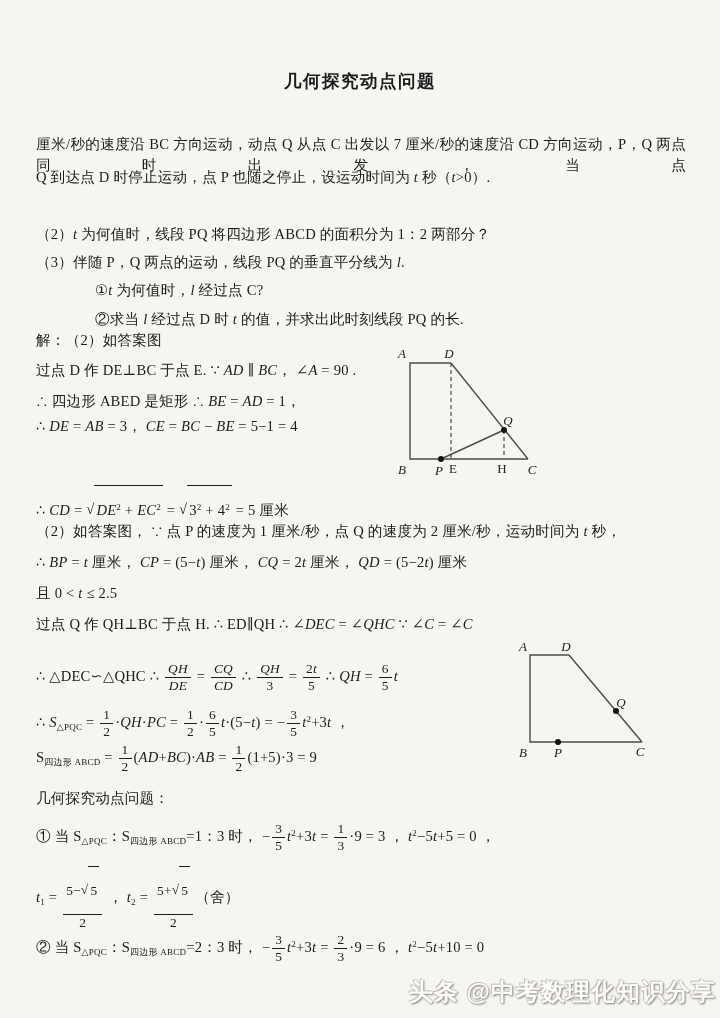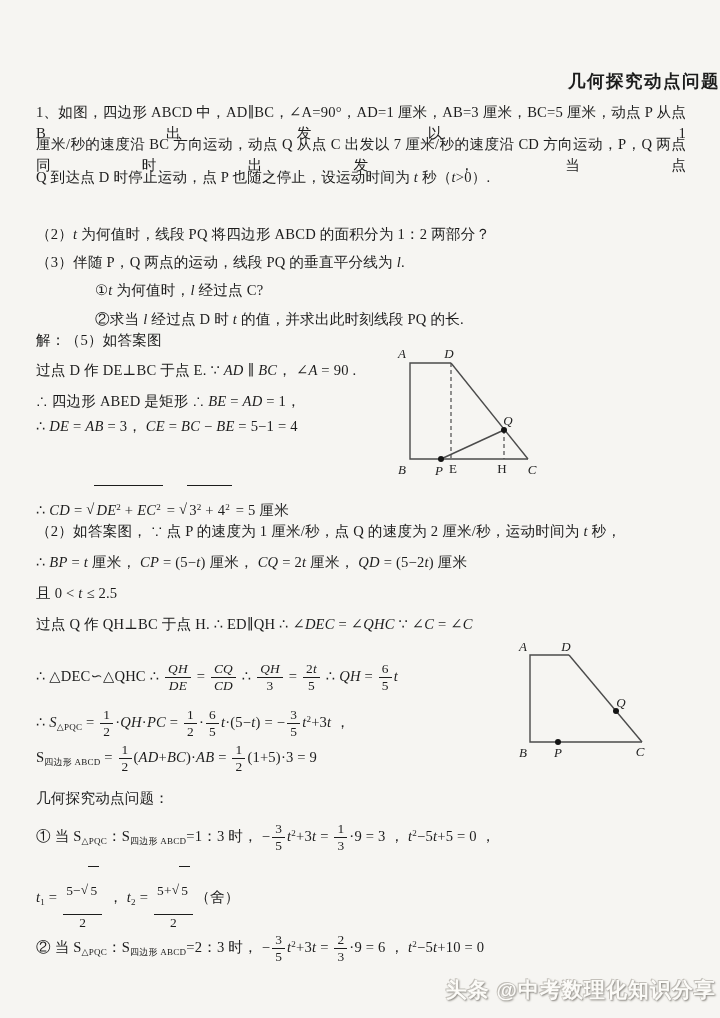--- a/index.html
+++ b/index.html
@@ -9,21 +9,21 @@
     background:#f6f5f2;color:#1c1c1c;overflow:hidden;
     font-family:"Liberation Serif","DejaVu Serif",serif;
   }
   .t-line{
     position:absolute;left:36px;right:34px;
     font-size:14.6px;line-height:21px;letter-spacing:.2px;
   }
   .just{text-align:justify;text-align-last:justify}
   .indent{left:95px}
   .doc-title{
-    position:absolute;left:0;right:0;text-align:right;
+    position:absolute;left:0;right:0;text-align:center;
     font-size:17.5px;font-weight:bold;letter-spacing:1.5px;
   }
   .m-line{line-height:36px}
   .m-line-tall{line-height:44px}
   .m-line-med{line-height:30px}
   sup,sub{font-size:.62em;line-height:0}
   sub{vertical-align:-.35em}
   sup{vertical-align:.55em}
   .frac{
     display:inline-block;vertical-align:middle;text-align:center;
@@ -36,42 +36,41 @@
   .radicand{display:inline-block;border-top:1.2px solid currentColor;padding:16px 2px;line-height:1.15}
   .fig{position:absolute}
   .fig line,.fig polyline{stroke:#4b4b4b;stroke-width:1.4;fill:none}
   .fig .dash{stroke-dasharray:4 3;stroke-width:1.2}
   .fig circle{fill:#141414;stroke:none}
   .fig text{font-family:"Liberation Serif","DejaVu Serif",serif;font-size:13px;font-style:italic;fill:#222}
   .fig text.rm{font-style:normal}
   .watermark{
     position:absolute;right:4px;top:976px;
     font-family:"Liberation Sans","DejaVu Sans",sans-serif;
-    font-weight:bold;font-size:21px;letter-spacing:1px;
+    font-weight:bold;font-size:24px;letter-spacing:1px;
     color:#fcfbf8;
     text-shadow:-1px -1px 0 #c2bfb9, 1px 1px 2px #86837d, 0 0 1px #9a978f;
   }
 </style>
 </head>
 <body>
 
 <div class="page">
 
   <div class="doc-title" style="top:69px">几何探究动点问题</div>
 
-  <div class="t-line just" style="top:102px">1、如图，四边形 ABCD 中，AD∥BC，∠A=90°，AD=1 厘米，AB=3 厘米，BC=5 厘米，动点 P 从点 B 出发以 1</div>
   <div class="t-line just" style="top:134px">厘米/秒的速度沿 BC 方向运动，动点 Q 从点 C 出发以 7 厘米/秒的速度沿 CD 方向运动，P，Q 两点同时出发，当点</div>
   <div class="t-line" style="top:167px">Q 到达点 D 时停止运动，点 P 也随之停止，设运动时间为 <i>t</i> 秒（<i>t</i>&gt;0）.</div>
 
   <div class="t-line" style="top:224px">（2）<i>t</i> 为何值时，线段 PQ 将四边形 ABCD 的面积分为 1：2 两部分？</div>
   <div class="t-line" style="top:252px">（3）伴随 P，Q 两点的运动，线段 PQ 的垂直平分线为 <i>l</i>.</div>
   <div class="t-line indent" style="top:280px">①<i>t</i> 为何值时，<i>l</i> 经过点 C?</div>
   <div class="t-line indent" style="top:309px">②求当 <i>l</i> 经过点 D 时 <i>t</i> 的值，并求出此时刻线段 PQ 的长.</div>
 
-  <div class="t-line" style="top:330px">解：（5）如答案图</div>
+  <div class="t-line" style="top:330px">解：（2）如答案图</div>
   <div class="t-line" style="top:360px">过点 D 作 DE⊥BC 于点 E. ∵ <i>AD</i> ∥ <i>BC</i>， ∠<i>A</i> = 90 .</div>
   <div class="t-line" style="top:391px">∴ 四边形 ABED 是矩形 ∴ <i>BE</i> = <i>AD</i> = 1，</div>
   <div class="t-line" style="top:416px">∴ <i>DE</i> = <i>AB</i> = 3， <i>CE</i> = <i>BC</i> − <i>BE</i> = 5−1 = 4</div>
   <div class="t-line m-line-med" style="top:485px">∴ <i>CD</i> = <span class="sqrt"><span class="rad">√</span><span class="radicand"><i>DE</i><sup>2</sup> + <i>EC</i><sup>2</sup></span></span> = <span class="sqrt"><span class="rad">√</span><span class="radicand">3<sup>2</sup> + 4<sup>2</sup></span></span> = 5 厘米</div>
   <div class="t-line" style="top:521px">（2）如答案图， ∵ 点 P 的速度为 1 厘米/秒，点 Q 的速度为 2 厘米/秒，运动时间为 <i>t</i> 秒，</div>
   <div class="t-line" style="top:552px">∴ <i>BP</i> = <i>t</i> 厘米， <i>CP</i> = (5−<i>t</i>) 厘米， <i>CQ</i> = 2<i>t</i> 厘米， <i>QD</i> = (5−2<i>t</i>) 厘米</div>
   <div class="t-line" style="top:583px">且 0 &lt; <i>t</i> ≤ 2.5</div>
   <div class="t-line" style="top:614px">过点 Q 作 QH⊥BC 于点 H. ∴ ED∥QH ∴ ∠<i>DEC</i> = ∠<i>QHC</i> ∵ ∠<i>C</i> = ∠<i>C</i></div>
   <div class="t-line m-line" style="top:658px">∴ △DEC∽△QHC ∴ <span class="frac"><span class="fnum"><i>QH</i></span><span class="fden"><i>DE</i></span></span> = <span class="frac"><span class="fnum"><i>CQ</i></span><span class="fden"><i>CD</i></span></span> ∴ <span class="frac"><span class="fnum"><i>QH</i></span><span class="fden">3</span></span> = <span class="frac"><span class="fnum">2<i>t</i></span><span class="fden">5</span></span> ∴ <i>QH</i> = <span class="frac"><span class="fnum">6</span><span class="fden">5</span></span><i>t</i></div>
   <div class="t-line m-line" style="top:704px">∴ <i>S</i><sub>△PQC</sub> = <span class="frac"><span class="fnum">1</span><span class="fden">2</span></span>·<i>QH</i>·<i>PC</i> = <span class="frac"><span class="fnum">1</span><span class="fden">2</span></span>·<span class="frac"><span class="fnum">6</span><span class="fden">5</span></span><i>t</i>·(5−<i>t</i>) = −<span class="frac"><span class="fnum">3</span><span class="fden">5</span></span><i>t</i><sup>2</sup>+3<i>t</i> ，</div>

